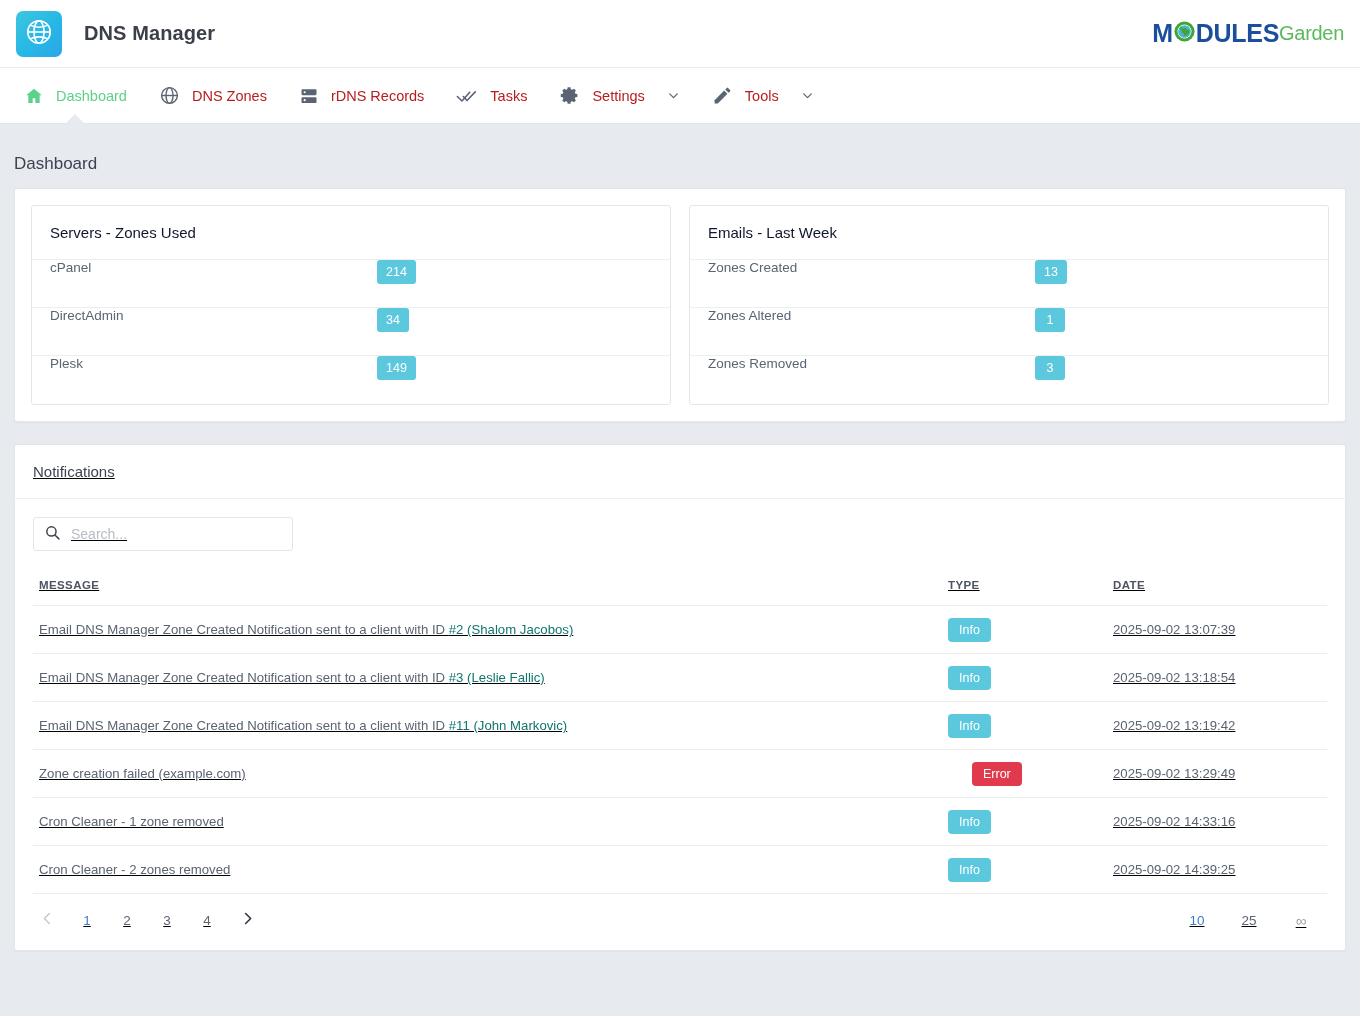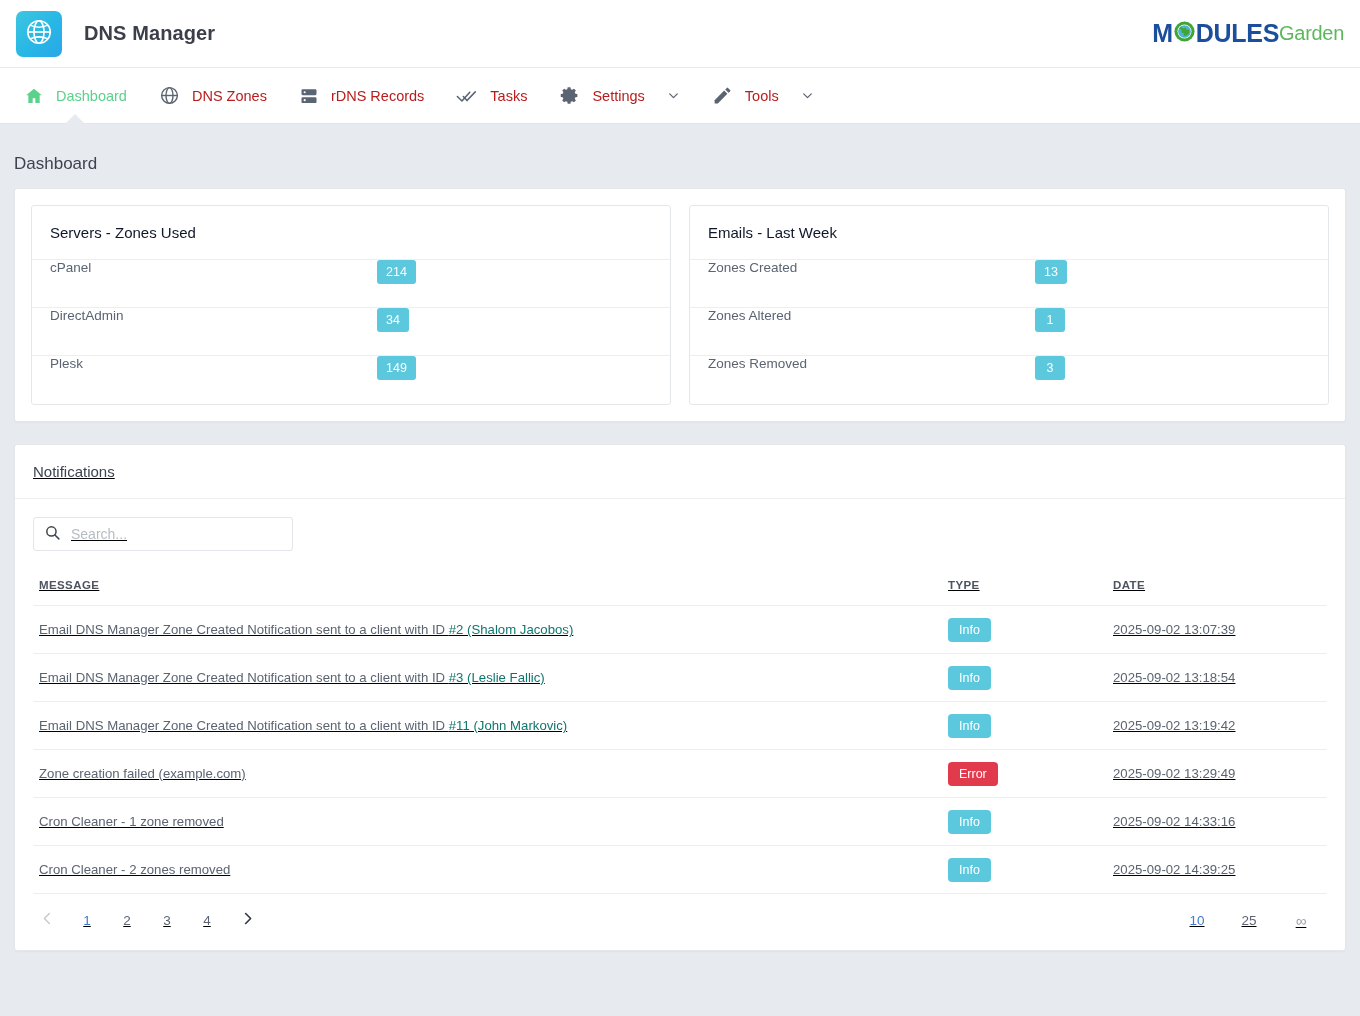--- a/index.html
+++ b/index.html
@@ -130,21 +130,21 @@
   table.notif-table tr:last-child td { border-bottom: 1px solid #ebedef; }
   .col-msg  { width: 915px; padding-left: 6px !important; }
   .col-type { width: 165px; }
   .col-date { width: auto; }
   .lnk { color: #0f766e; }
   .pill {
     display: inline-flex; align-items: center; justify-content: center;
     height: 24px; padding: 0 11px; border-radius: 4px;
     font-size: 12.5px; color: #fff; background: #5bc8de;
   }
-  .pill.error { background: #e03a4c; }
+  .pill.error { background: #e03a4c; margin-left: 24px; }
 
   .pager {
     display: flex; align-items: center;
     padding: 12px 18px 16px 12px;
   }
   .pg {
     min-width: 24px; height: 28px; display: inline-flex;
     align-items: center; justify-content: center;
     font-size: 13.5px; color: #5a6472; margin: 0 8px; cursor: pointer;
   }

